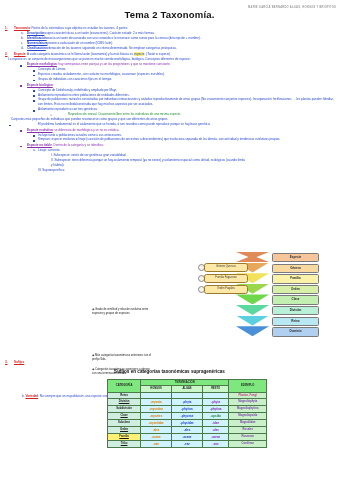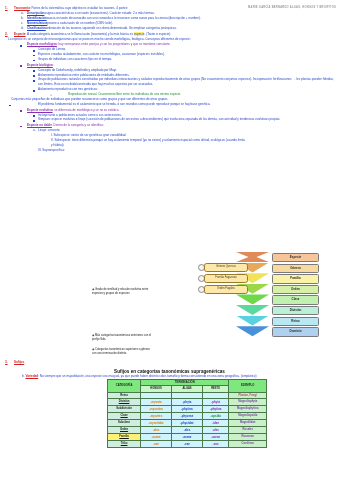--- a/index.html
+++ b/index.html
@@ -97,20 +97,21 @@
   .c-p{color:#8a2fb0;}
   .c-g{color:#1f8a34;}
 </style>
 </head>
 <body>
 
 <div class="page">
 
   <div class="watermark">MARIE GARCÍA BERNARDO  ALGAS, HONGOS Y BRIOFITOS</div>
 
+  <div class="title">Tema 2 Taxonomía.</div>
 
   <div class="body">
 
     <ol class="lvl1">
       <li>
         <span class="num">1.</span>
         <span class="h1">Taxonomía</span><span class="t-blue">: Partes de la sistemática cuyo objetivo es estudiar los taxones. 4 partes:</span>
 
         <div class="ind1">
           <div class="row">

